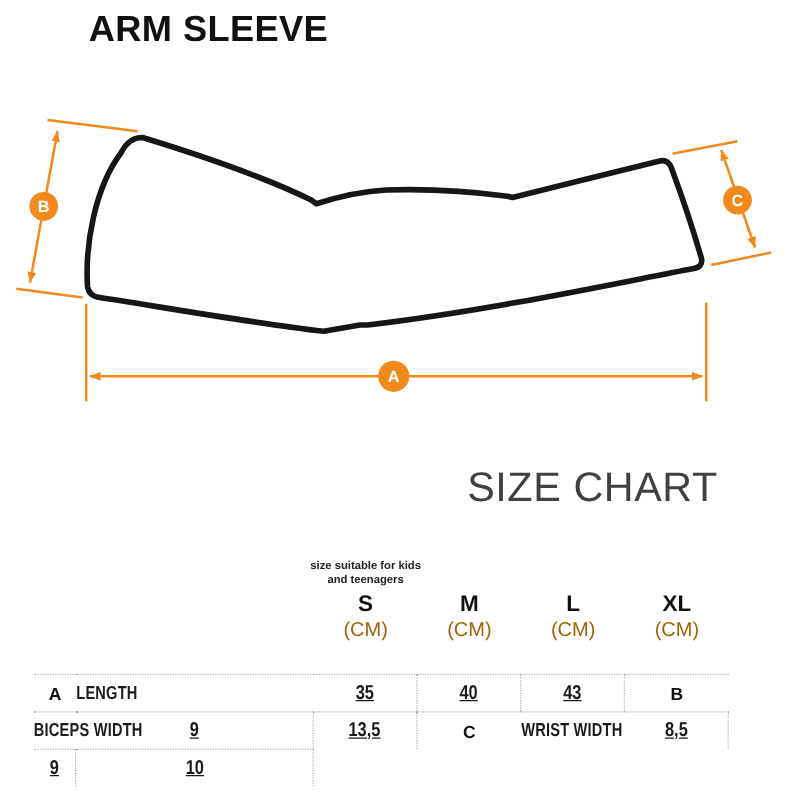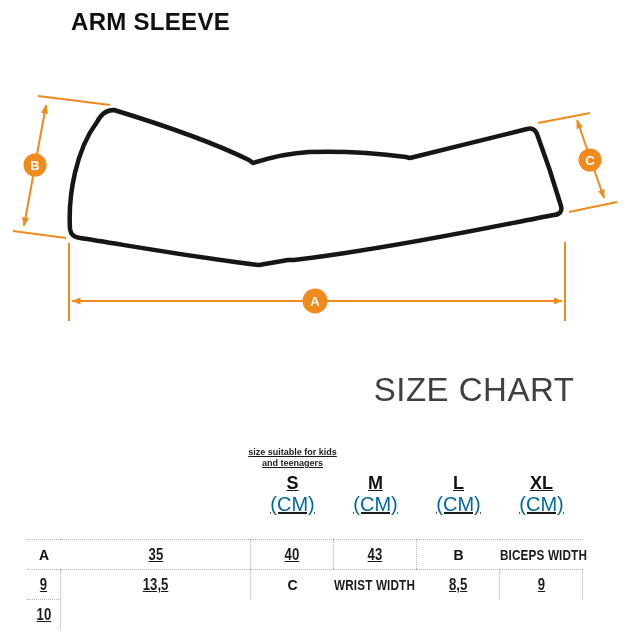--- a/index.html
+++ b/index.html
@@ -6,21 +6,21 @@
   body{
     width:640px;height:640px;background:#ffffff;
     font-family:"Liberation Sans", sans-serif;
     color:#1a1a1a;position:relative;overflow:hidden;
   }
   .abs{position:absolute;}
 
   
   .page-title{
     left:71px;top:8px;
-    font-size:24px;font-weight:bold;letter-spacing:.3px;color:#111;
+    font-size:29px;font-weight:bold;letter-spacing:.3px;color:#111;
     white-space:nowrap;
   }
 
   
   .diagram-svg{left:0;top:0;width:640px;height:640px;}
   .badge-letter{font-family:"Liberation Sans",sans-serif;font-size:13px;font-weight:bold;}
 
   
   .sizechart-heading{
     left:356px;top:371px;width:236px;text-align:center;
@@ -29,25 +29,25 @@
   }
 
   
   .cols{
     display:grid;
     grid-template-columns:34px 190px 83px 83px 83px 83px;
     width:556px;
   }
 
   
-  .tbl-header{left:27px;top:447px;text-decoration:underline;}
+  .tbl-header{left:27px;top:447px;}
   .hdr-cell{text-align:center;display:flex;flex-direction:column;justify-content:flex-end;align-items:center;}
   .size-note{font-size:9px;font-weight:bold;line-height:11px;white-space:nowrap;margin-bottom:3px;color:#222;}
   .size-letter{font-size:18px;font-weight:bold;line-height:22px;color:#111;}
-  .size-unit{font-size:20px;font-weight:400;line-height:21px;color:#0369a1;}
+  .size-unit{font-size:16px;font-weight:400;line-height:21px;color:#a16207;}
 
   
   .tbl-body{left:27px;top:539px;grid-auto-rows:30px;}
   .cell{
     border-top:1px dotted #b3b3b3;
     display:flex;align-items:center;overflow:visible;
   }
   .cell.letter{justify-content:center;font-size:14px;font-weight:bold;color:#111;}
   .cell.label{justify-content:flex-start;}
   .cell.value{justify-content:center;border-right:1px dotted #b3b3b3;text-decoration:underline;}
@@ -138,20 +138,23 @@
   </div>
   <div class="hdr-cell">
     <div class="size-letter">XL</div>
     <div class="size-unit">(CM)</div>
   </div>
 </div>
 
 <div class="abs cols tbl-body">
 
   <div class="cell letter">A</div>
+  <div class="cell label">
+      <span class="cond-label">LENGTH</span>
+    </div>
   <div class="cell value">
       <span class="cond-value">35</span>
     </div>
   <div class="cell value">
       <span class="cond-value">40</span>
     </div>
   <div class="cell value">
       <span class="cond-value">43</span>
     </div>
 

